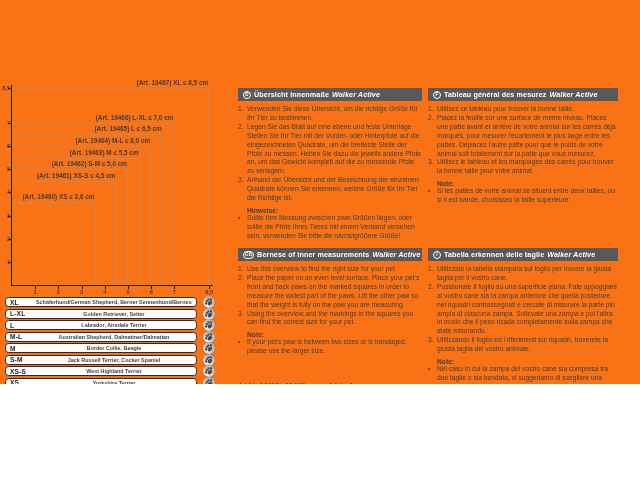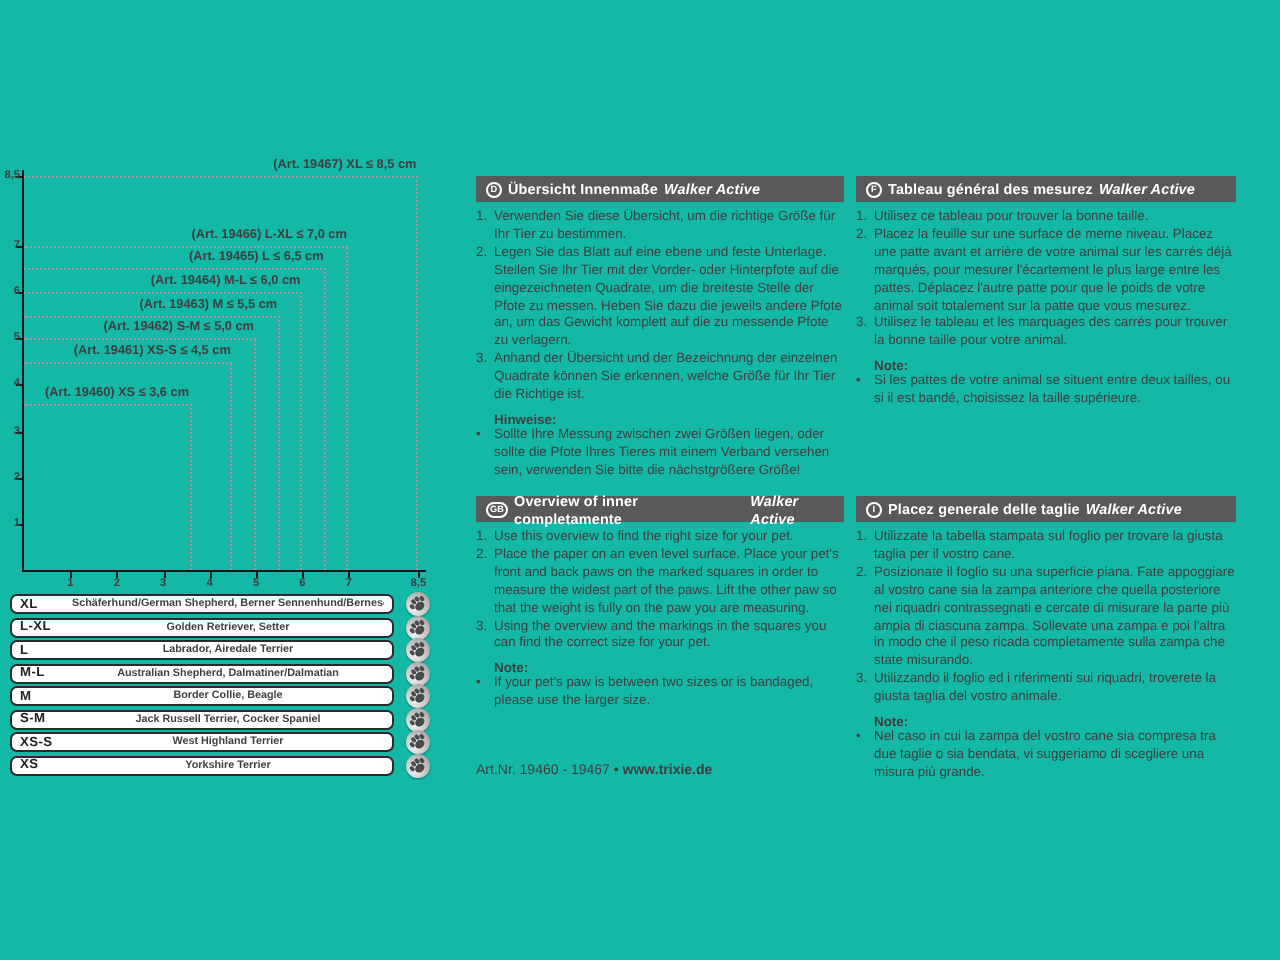--- a/index.html
+++ b/index.html
@@ -1,18 +1,18 @@
 <!DOCTYPE html>
 <html><head>
 <meta charset="utf-8">
 <style>
   * { margin:0; padding:0; box-sizing:border-box; }
   html,body { background:#ffffff; }
   .page {
-    position:relative; width:640px; height:480px; background:#14b8a6; overflow:hidden;
+    position:relative; width:640px; height:384px; background:#f97316; overflow:hidden;
     font-family:"Liberation Sans", sans-serif; color:#3f3f3e;
   }
   
   .plot { position:absolute; left:12px; top:88px; width:198px; height:197px; }
   .axis-y { position:absolute; left:-1px; top:-3px; width:1.4px; height:201px; background:#1a1a1a; }
   .axis-x { position:absolute; left:-1px; top:197px; width:202px; height:1.4px; background:#1a1a1a; }
   .srect { position:absolute; left:0; bottom:0; border-top:1px dotted #9b9b9b; border-right:1px dotted #9b9b9b; }
   .slabel { position:absolute; white-space:nowrap; font-size:6.4px; font-weight:700; color:#3f3f3e; }
   .ytick  { position:absolute; width:3px; height:1px; background:#1a1a1a; left:-4px; }
   .xtick  { position:absolute; width:1px; height:3px; background:#1a1a1a; top:198px; }
@@ -272,21 +272,21 @@
         <div class="li">
           <span class="mk">•</span>
           <span class="tx">Si les pattes de votre animal se situent entre deux tailles, ou si il est bandé, choisissez la taille supérieure.</span>
         </div>
       </div>
   </div>
 
   <div class="sect" style="left:238px; top:248px; width:184px">
     <div class="sect-header">
       <span class="badge wide">GB</span>
-      <span>Overview of inner completamente</span>
+      <span>Bernese of inner measurements</span>
       <span class="prod">Walker Active</span>
     </div>
     <div class="steps">
         <div class="li">
           <span class="mk">1.</span>
           <span class="tx">Use this overview to find the right size for your pet.</span>
         </div>
         <div class="li">
           <span class="mk">2.</span>
           <span class="tx">Place the paper on an even level surface. Place your pet's front and back paws on the marked squares in order to measure the widest part of the paws. Lift the other paw so that the weight is fully on the paw you are measuring.</span>
@@ -301,21 +301,21 @@
         <div class="li">
           <span class="mk">•</span>
           <span class="tx">If your pet's paw is between two sizes or is bandaged, please use the larger size.</span>
         </div>
       </div>
   </div>
 
   <div class="sect" style="left:428px; top:248px; width:190px">
     <div class="sect-header">
       <span class="badge">I</span>
-      <span>Placez generale delle taglie</span>
+      <span>Tabella erkennen delle taglie</span>
       <span class="prod">Walker Active</span>
     </div>
     <div class="steps">
         <div class="li">
           <span class="mk">1.</span>
           <span class="tx">Utilizzate la tabella stampata sul foglio per trovare la giusta taglia per il vostro cane.</span>
         </div>
         <div class="li">
           <span class="mk">2.</span>
           <span class="tx">Posizionate il foglio su una superficie piana. Fate appoggiare al vostro cane sia la zampa anteriore che quella posteriore nei riquadri contrassegnati e cercate di misurare la parte più ampia di ciascuna zampa. Sollevate una zampa e poi l'altra in modo che il peso ricada completamente sulla zampa che state misurando.</span>

